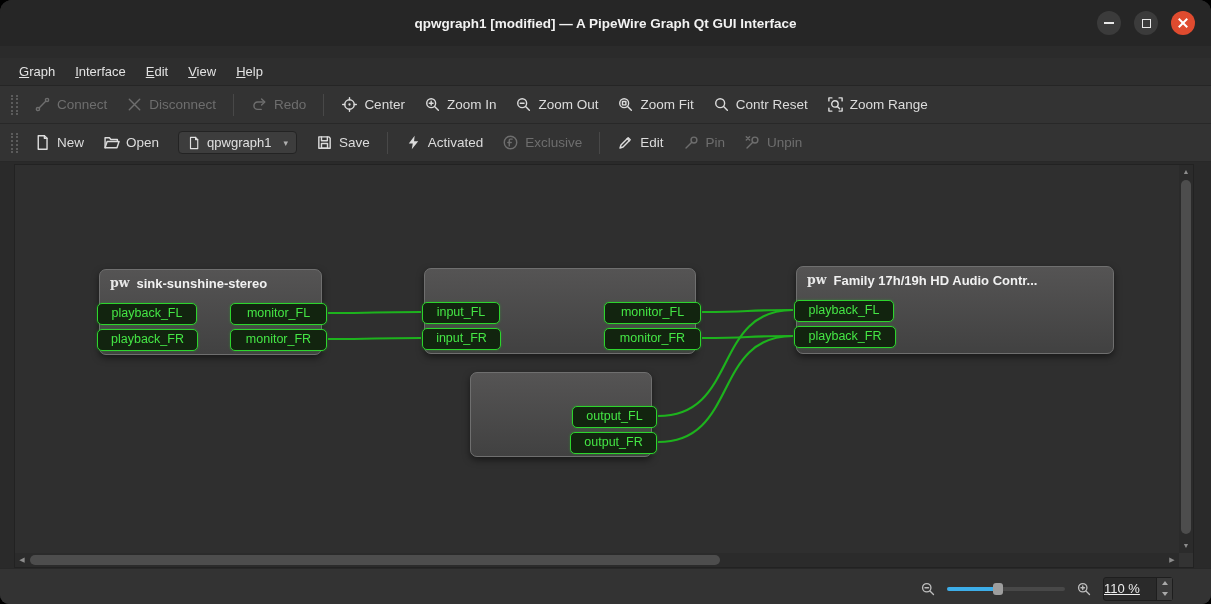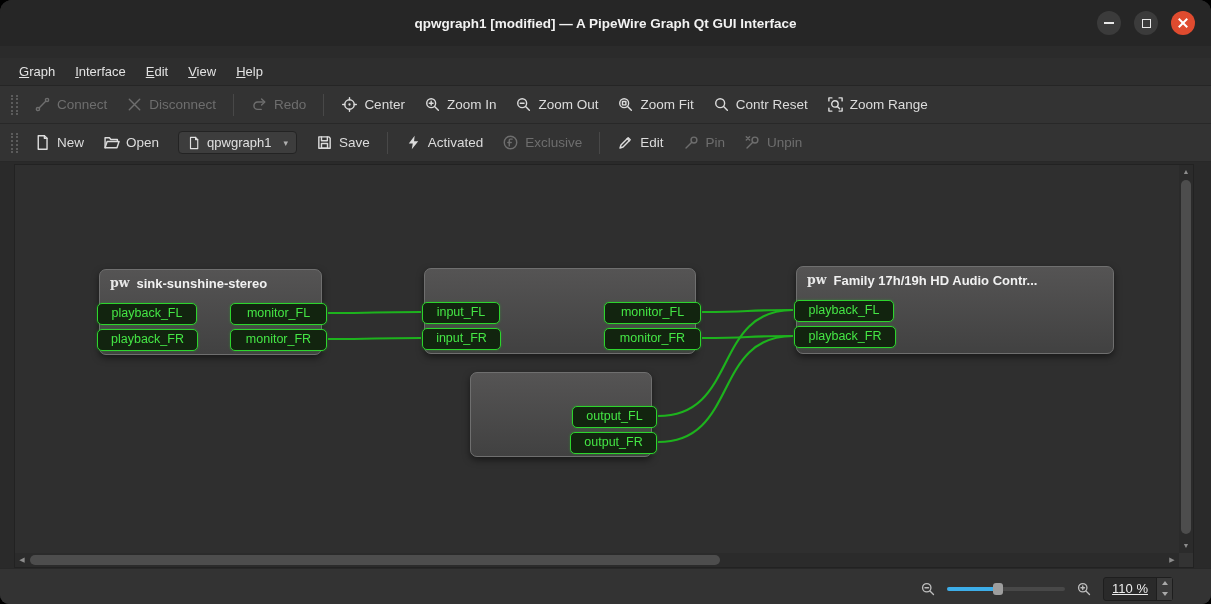--- a/index.html
+++ b/index.html
@@ -89,21 +89,21 @@
          stroke-linecap:round; }
   .slider { position:relative; width:118px; height:16px; }
   .groove { position:absolute; top:6px; left:0; right:0; height:4px;
             background:#484848; border-radius:2px; }
   .fill { position:absolute; top:6px; left:0; width:50px; height:4px;
           background:var(--accent-blue,#3daee9); border-radius:2px; }
   .slider-handle { position:absolute; top:2px; left:46px; width:10px; height:12px;
           background:#9e9e9e; border-radius:3px; }
   .spin { display:flex; align-items:center; background:#2a2a2a; border:1px solid #1e1e1e;
           border-radius:3px; height:24px; width:70px; color:#ececec; font-size:13px; }
-  .spin-val { flex:1; text-align:center;text-decoration:underline; }
+  .spin-val { flex:1; text-align:left;text-decoration:underline; }
   .spin-btns { display:flex; flex-direction:column; width:16px; height:100%;
                border-left:1px solid #1e1e1e; }
   .spin-btn { flex:1; display:flex; align-items:center; justify-content:center;
               background:#3b3b3b; }
   .tri-up { width:0; height:0; border-left:3.5px solid transparent;
             border-right:3.5px solid transparent; border-bottom:4.5px solid #aaa; }
   .tri-dn { width:0; height:0; border-left:3.5px solid transparent;
             border-right:3.5px solid transparent; border-top:4.5px solid #aaa; }
 </style>
 </head>

